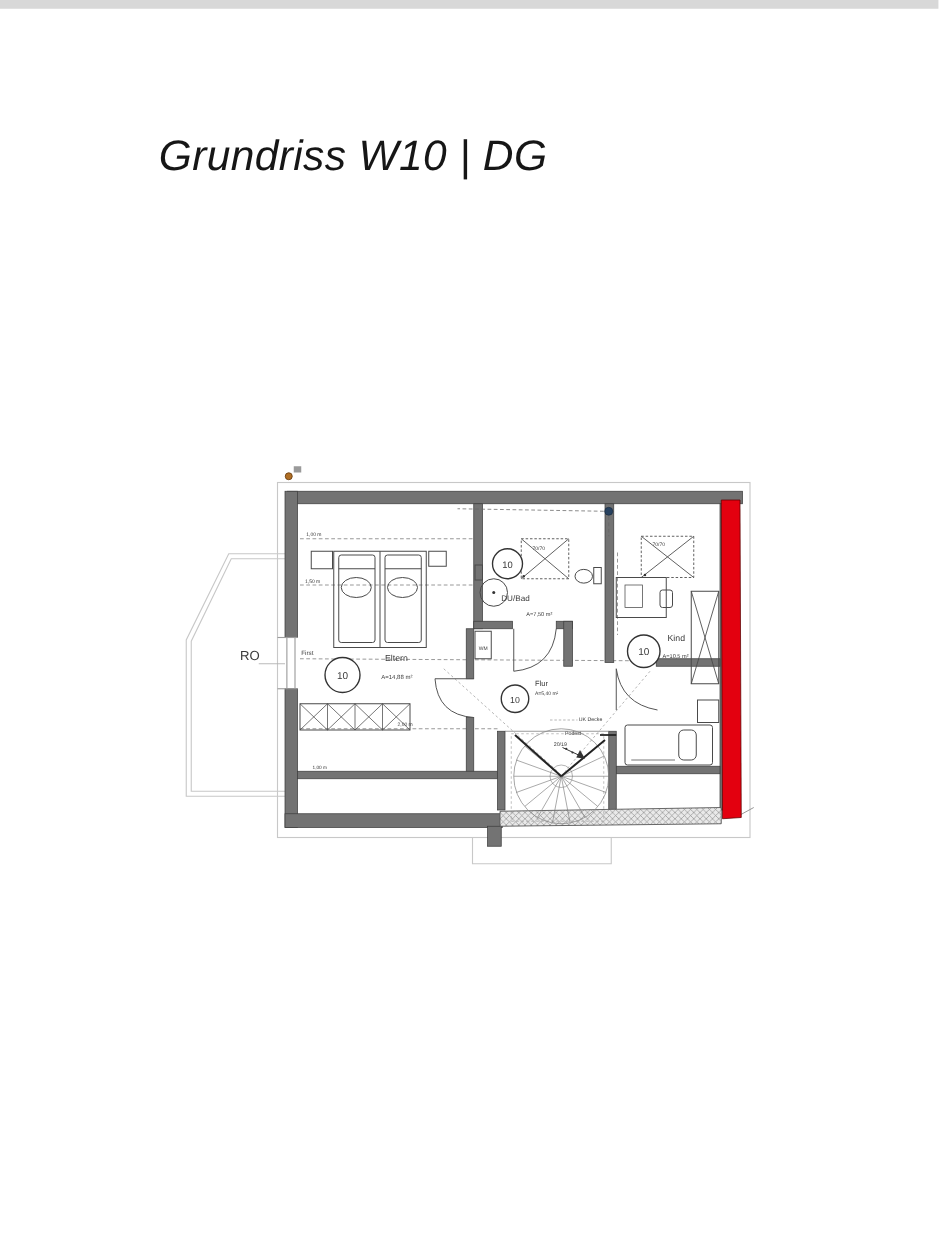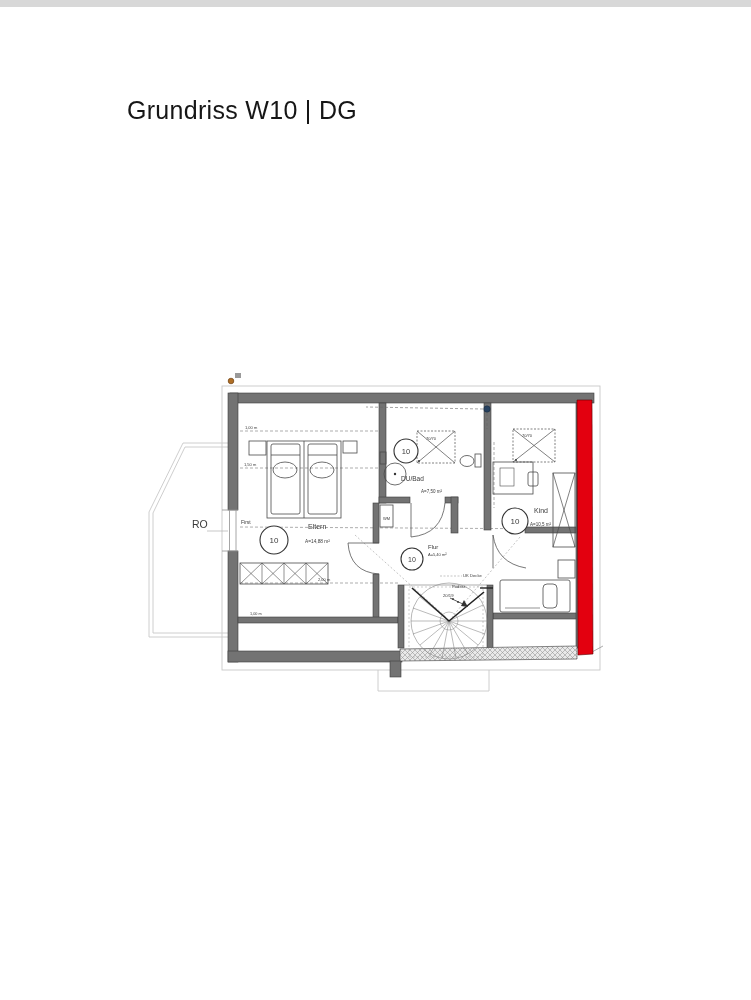--- a/index.html
+++ b/index.html
@@ -1,20 +1,20 @@
 <!DOCTYPE html>
 <html><head>
 <meta charset="utf-8">
 <style>
   html,body{margin:0;padding:0;background:#ffffff;}
   .page{position:relative;width:751px;height:1000px;background:#fff;overflow:hidden;
         font-family:"Liberation Sans",sans-serif;}
   .topbar{position:absolute;left:0;top:0;width:751px;height:7px;background:#d8d8d8;}
-  h1.title{position:absolute;left:127px;top:96px;margin:0;font-size:25px;font-weight:400;
-        color:#161616;letter-spacing:.3px;font-family:"Liberation Sans",sans-serif;}
+  h1.title{position:absolute;left:127px;top:106px;margin:0;font-size:34px;font-weight:400;
+        color:#161616;letter-spacing:.3px;font-family:"Liberation Sans",sans-serif;font-style:italic;}
   svg{position:absolute;left:0;top:0;}
   text{font-family:"Liberation Sans",sans-serif;fill:#3a3a3a;}
 </style>
 </head>
 <body>
 
 <div class="page">
   <div class="topbar"></div>
   <h1 class="title">Grundriss W10 | DG</h1>
 

